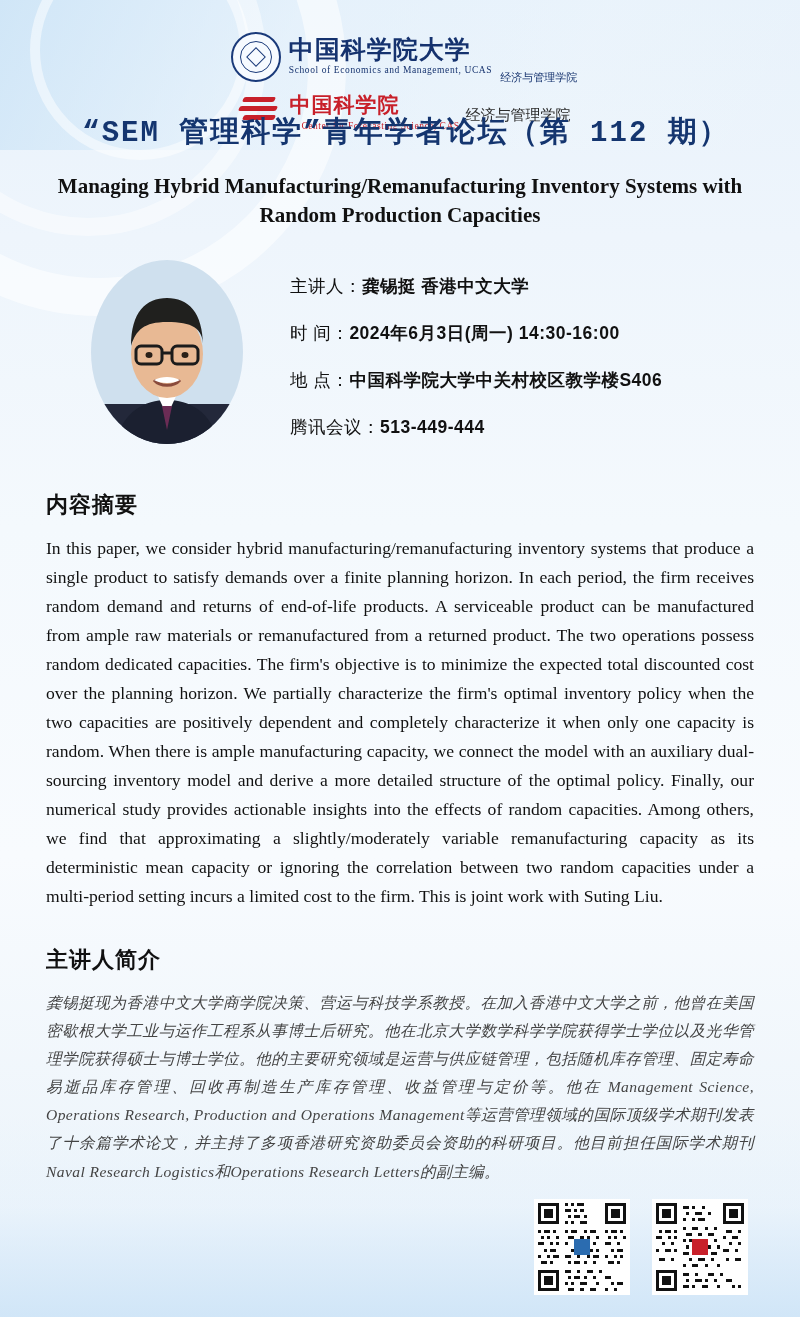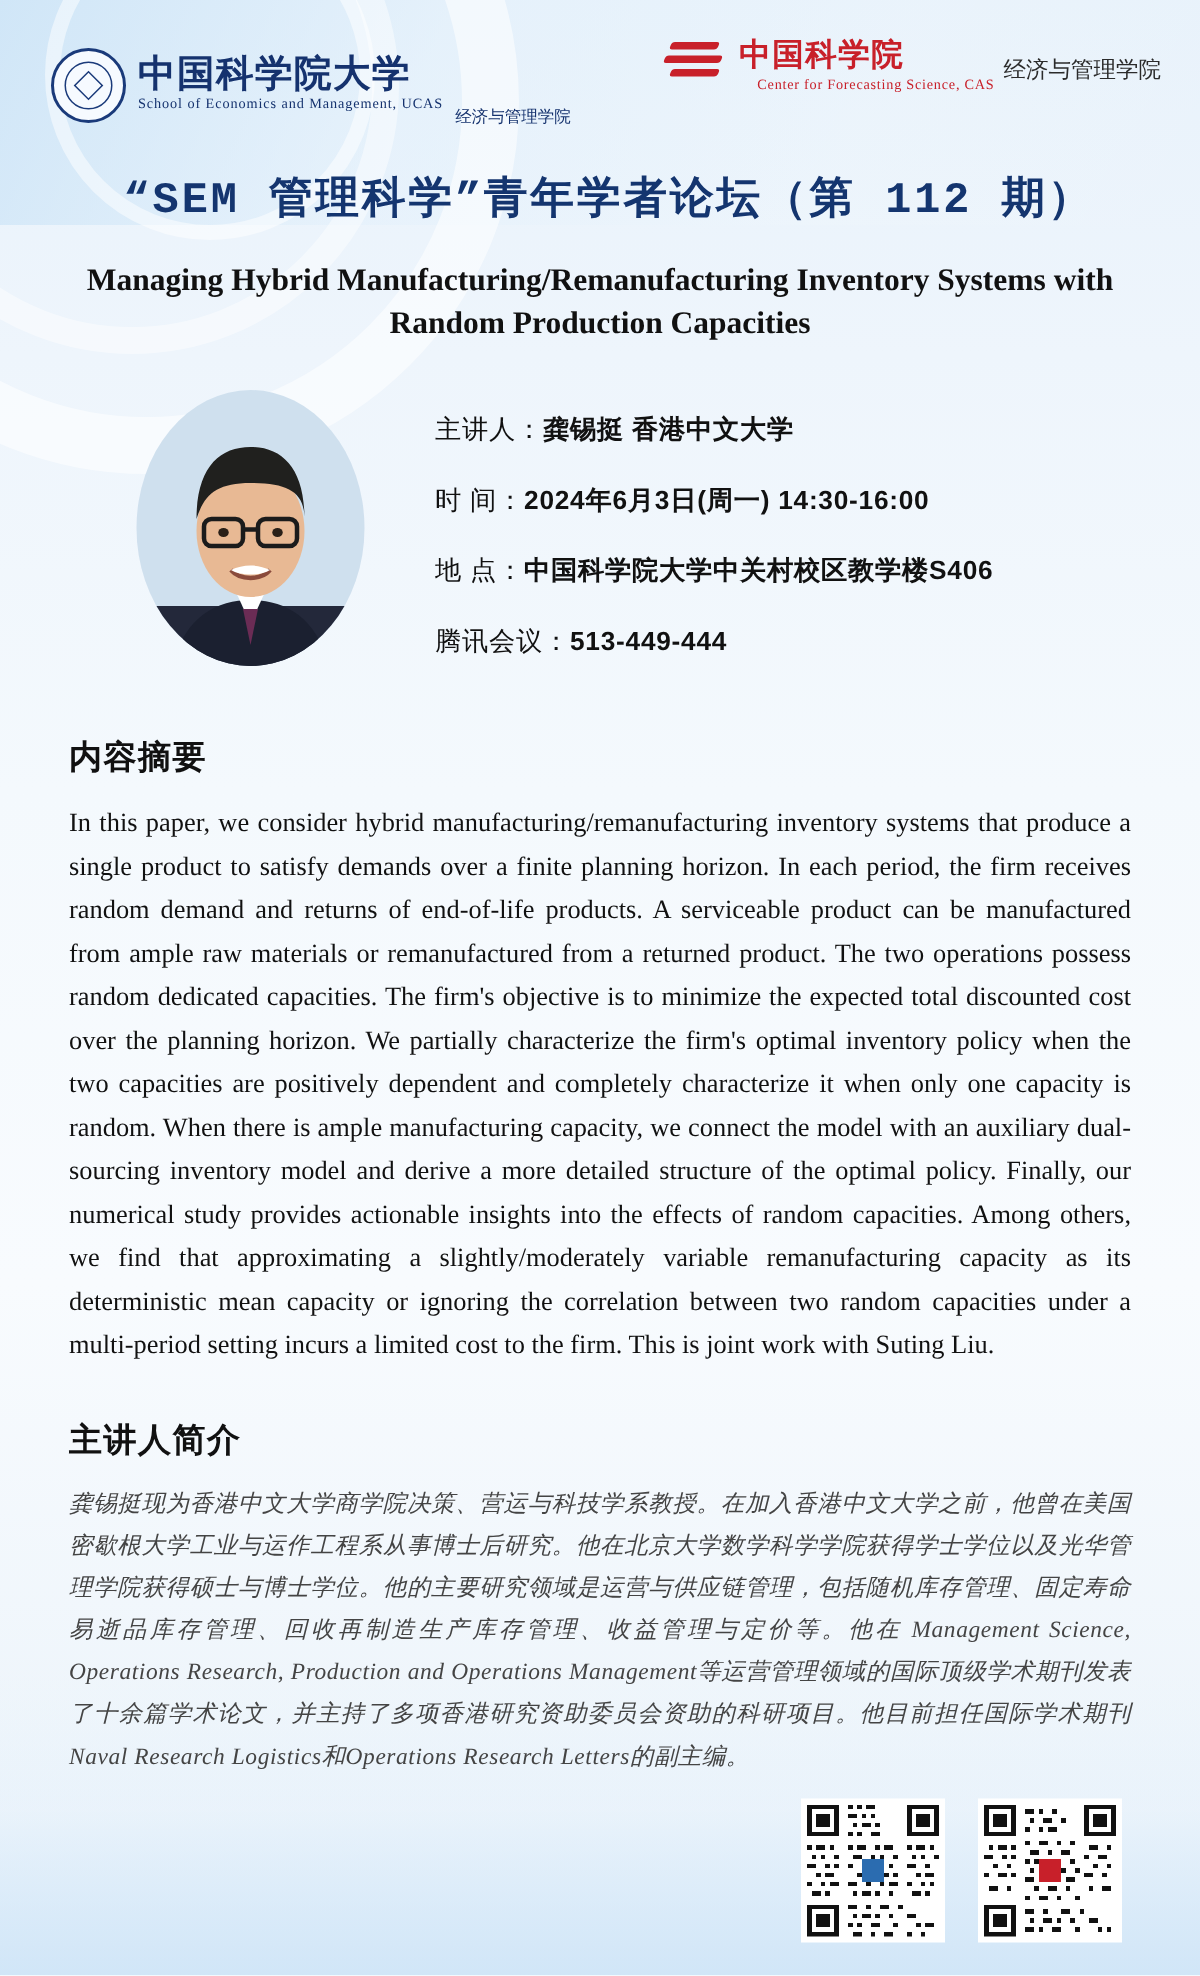--- a/index.html
+++ b/index.html
@@ -39,24 +39,25 @@
   .botband {
     position: absolute;
     left: 0; bottom: 0; width: 800px; height: 200px;
     background: linear-gradient(to top, rgba(205,228,247,0.85) 0%, rgba(230,242,252,0.4) 55%, rgba(255,255,255,0) 100%);
     pointer-events: none;
   }
 
   .header {
     position: relative;
     display: flex;
-    align-items: flex-start;
+    align-items: center;
     justify-content: space-between;
     padding: 22px 26px 0 34px;
     height: 64px;
+    flex-direction: column;
   }
   .logo-block { display: flex; align-items: center; }
   .ucas-emblem {
     width: 46px; height: 46px; border-radius: 50%;
     border: 2px solid #1a3a7a;
     position: relative;
     margin-right: 8px;
     background: #f6faff;
   }
   .ucas-emblem:before {

